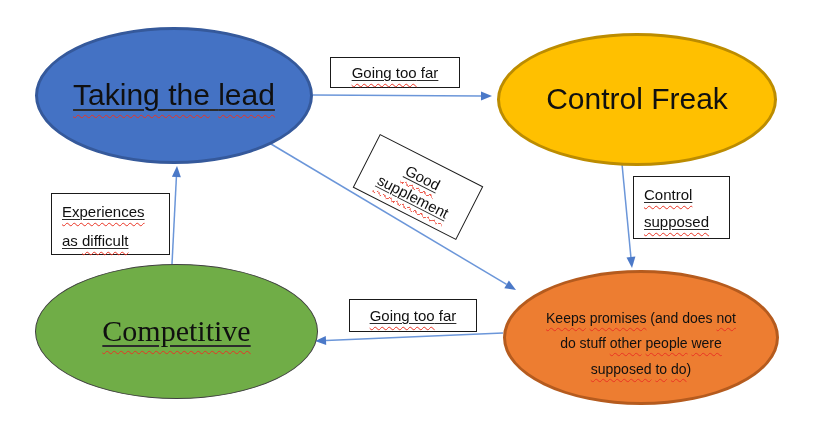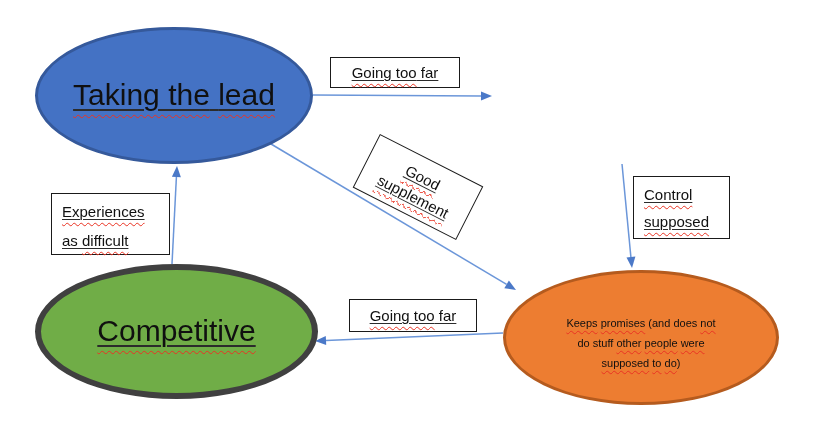--- a/index.html
+++ b/index.html
@@ -7,24 +7,24 @@
     position:relative;width:828px;height:423px;background:#fff;
     font-family:"Liberation Sans",sans-serif;overflow:hidden;color:#161616;border-radius:20px;
   }
   .arrows{position:absolute;left:0;top:0;z-index:1;}
   .node{
     position:absolute;border-radius:50%;display:flex;align-items:center;justify-content:center;
     text-align:center;box-sizing:border-box;z-index:2;
   }
   .node-blue  {left:35px; top:27px; width:278px;height:137px;background:#4472C4;border:3px solid #35599B;}
   .node-yellow{left:497px;top:33px; width:280px;height:133px;background:#FFC000;border:3px solid #BC8C00;}
-  .node-green {left:35px; top:264px;width:283px;height:135px;background:#70AD47;border:6px solid #404040;}
+  .node-green {left:35px; top:264px;width:283px;height:135px;background:#70AD47;border:1px solid #404040;font-family:Liberation Serif, serif;}
   .node-orange{left:503px;top:270px;width:276px;height:135px;background:#ED7D31;border:3px solid #B55B1E;}
   .node-label{font-size:30px;line-height:1.15;color:#101010;}
-  .keeps-text{font-size:11px;line-height:1.8;padding:0 10px;font-weight:400;margin-top:13px;}
+  .keeps-text{font-size:14px;line-height:1.8;padding:0 10px;font-weight:400;margin-top:13px;}
   .edge-label{
     position:absolute;background:#fff;border:1.5px solid #1a1a1a;color:#101010;
     font-size:15px;box-sizing:border-box;z-index:3;
   }
   #lbl-going-top   {left:330px;top:57px; width:130px;height:31px;display:flex;align-items:center;justify-content:center;}
   #lbl-good        {left:360px;top:157px;width:116px;height:60px;transform:rotate(27deg);
                     display:flex;align-items:center;justify-content:center;text-align:center;line-height:1.4;}
   #lbl-positive    {left:633px;top:176px;width:97px; height:63px;padding:4px 0 0 10px;line-height:27px;}
   #lbl-experiences {left:51px; top:193px;width:119px;height:62px;padding:3px 0 0 10px;line-height:29px;}
   #lbl-going-bottom{left:349px;top:299px;width:128px;height:33px;display:flex;align-items:center;justify-content:center;}
@@ -69,20 +69,23 @@
     <g>
       <line x1="172" y1="264" x2="176.4" y2="177" stroke="#6B96D9" stroke-width="1.5"></line>
       <polygon points="177,166 180.9,177.2 171.9,176.8" fill="#4B79C8"></polygon>
     </g>
   </svg>
 
   <div class="node node-blue">
     <div class="node-label ul"><span class="sq">Taking the</span><span> </span><span class="sq">lead</span></div>
   </div>
 
+  <div class="node node-yellow">
+    <div class="node-label">Control Freak</div>
+  </div>
 
   <div class="node node-green">
     <div class="node-label ul"><span class="sq">Competitive</span></div>
   </div>
 
   <div class="node node-orange">
     <div class="node-label keeps-text"><span class="sq">Keeps</span><span> </span><span class="sq">promises</span><span> (and does </span><span class="sq">not</span><br><span>do stuff </span><span class="sq">other</span><span> </span><span class="sq">people</span><span> </span><span class="sq">were</span><br><span class="sq">supposed</span><span> </span><span class="sq">to</span><span> </span><span class="sq">do</span><span>)</span></div>
   </div>
 
   <div class="edge-label" id="lbl-going-top">

